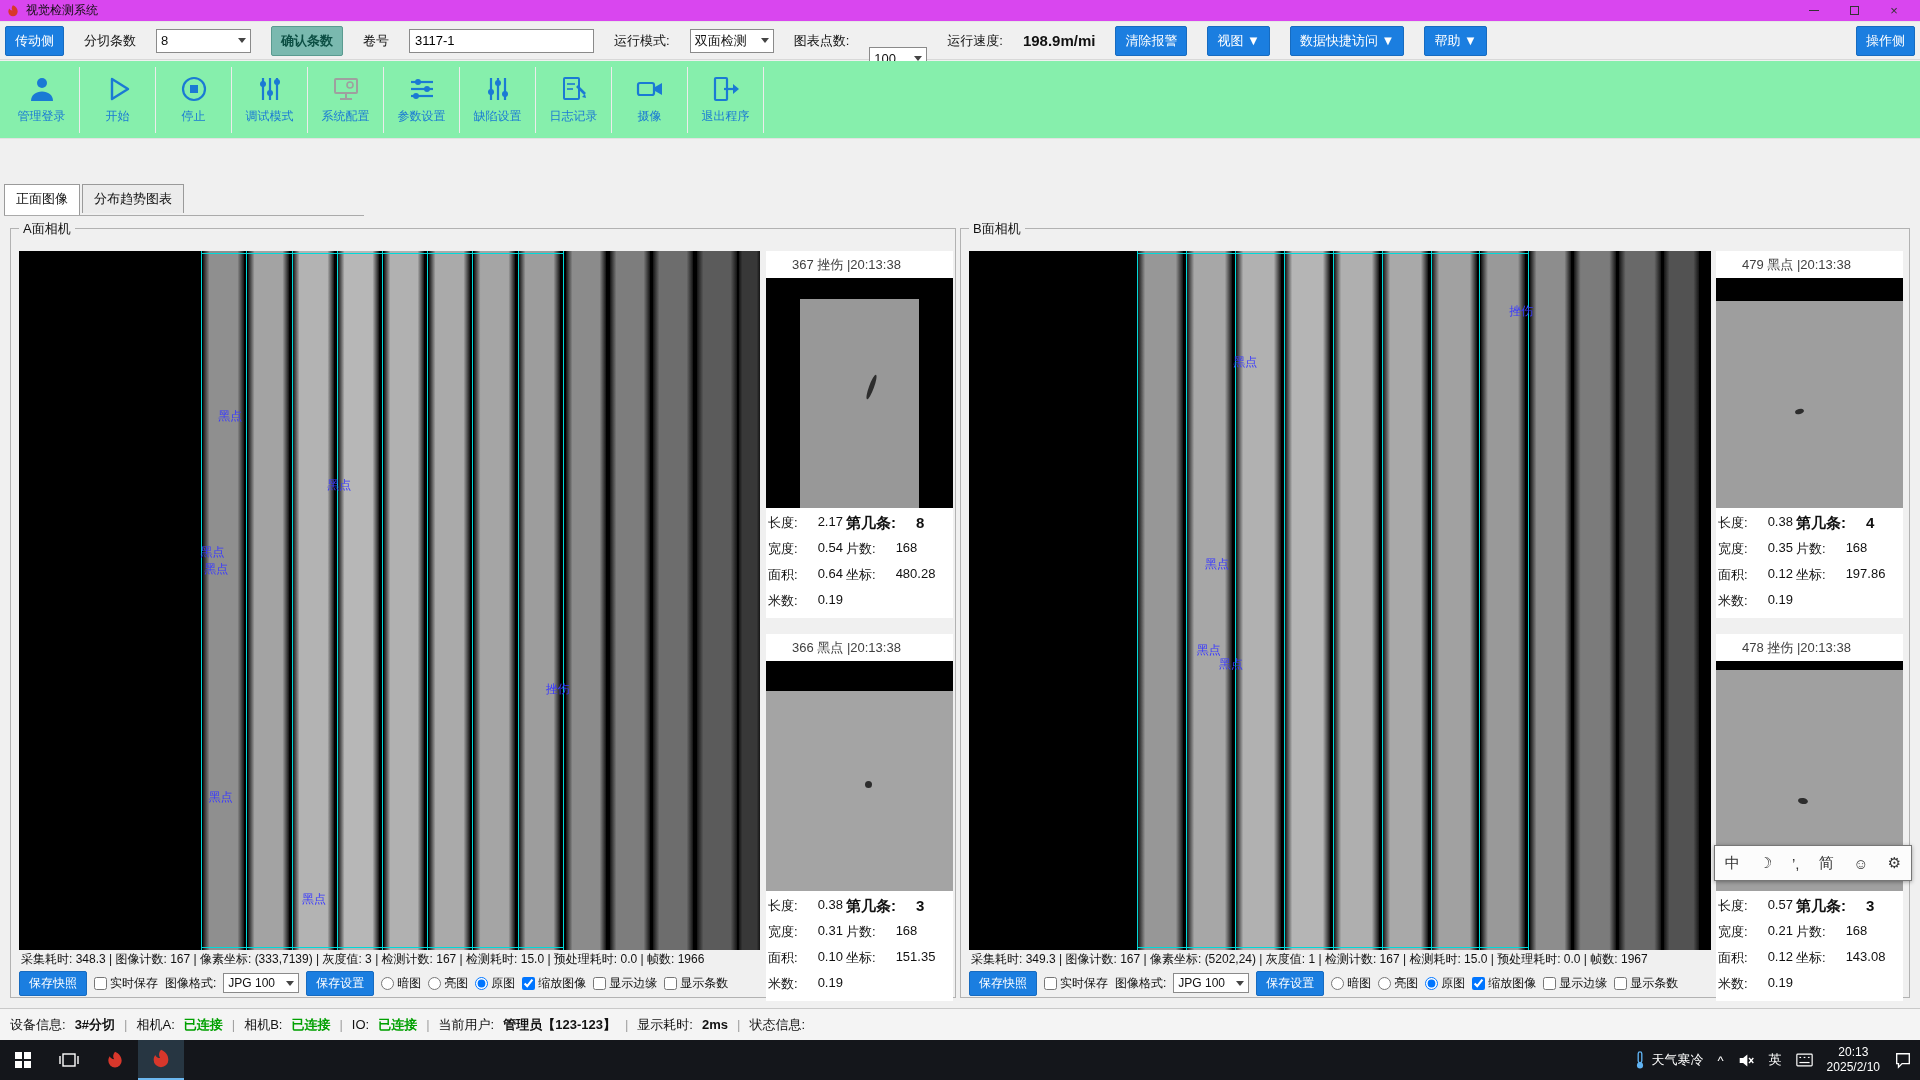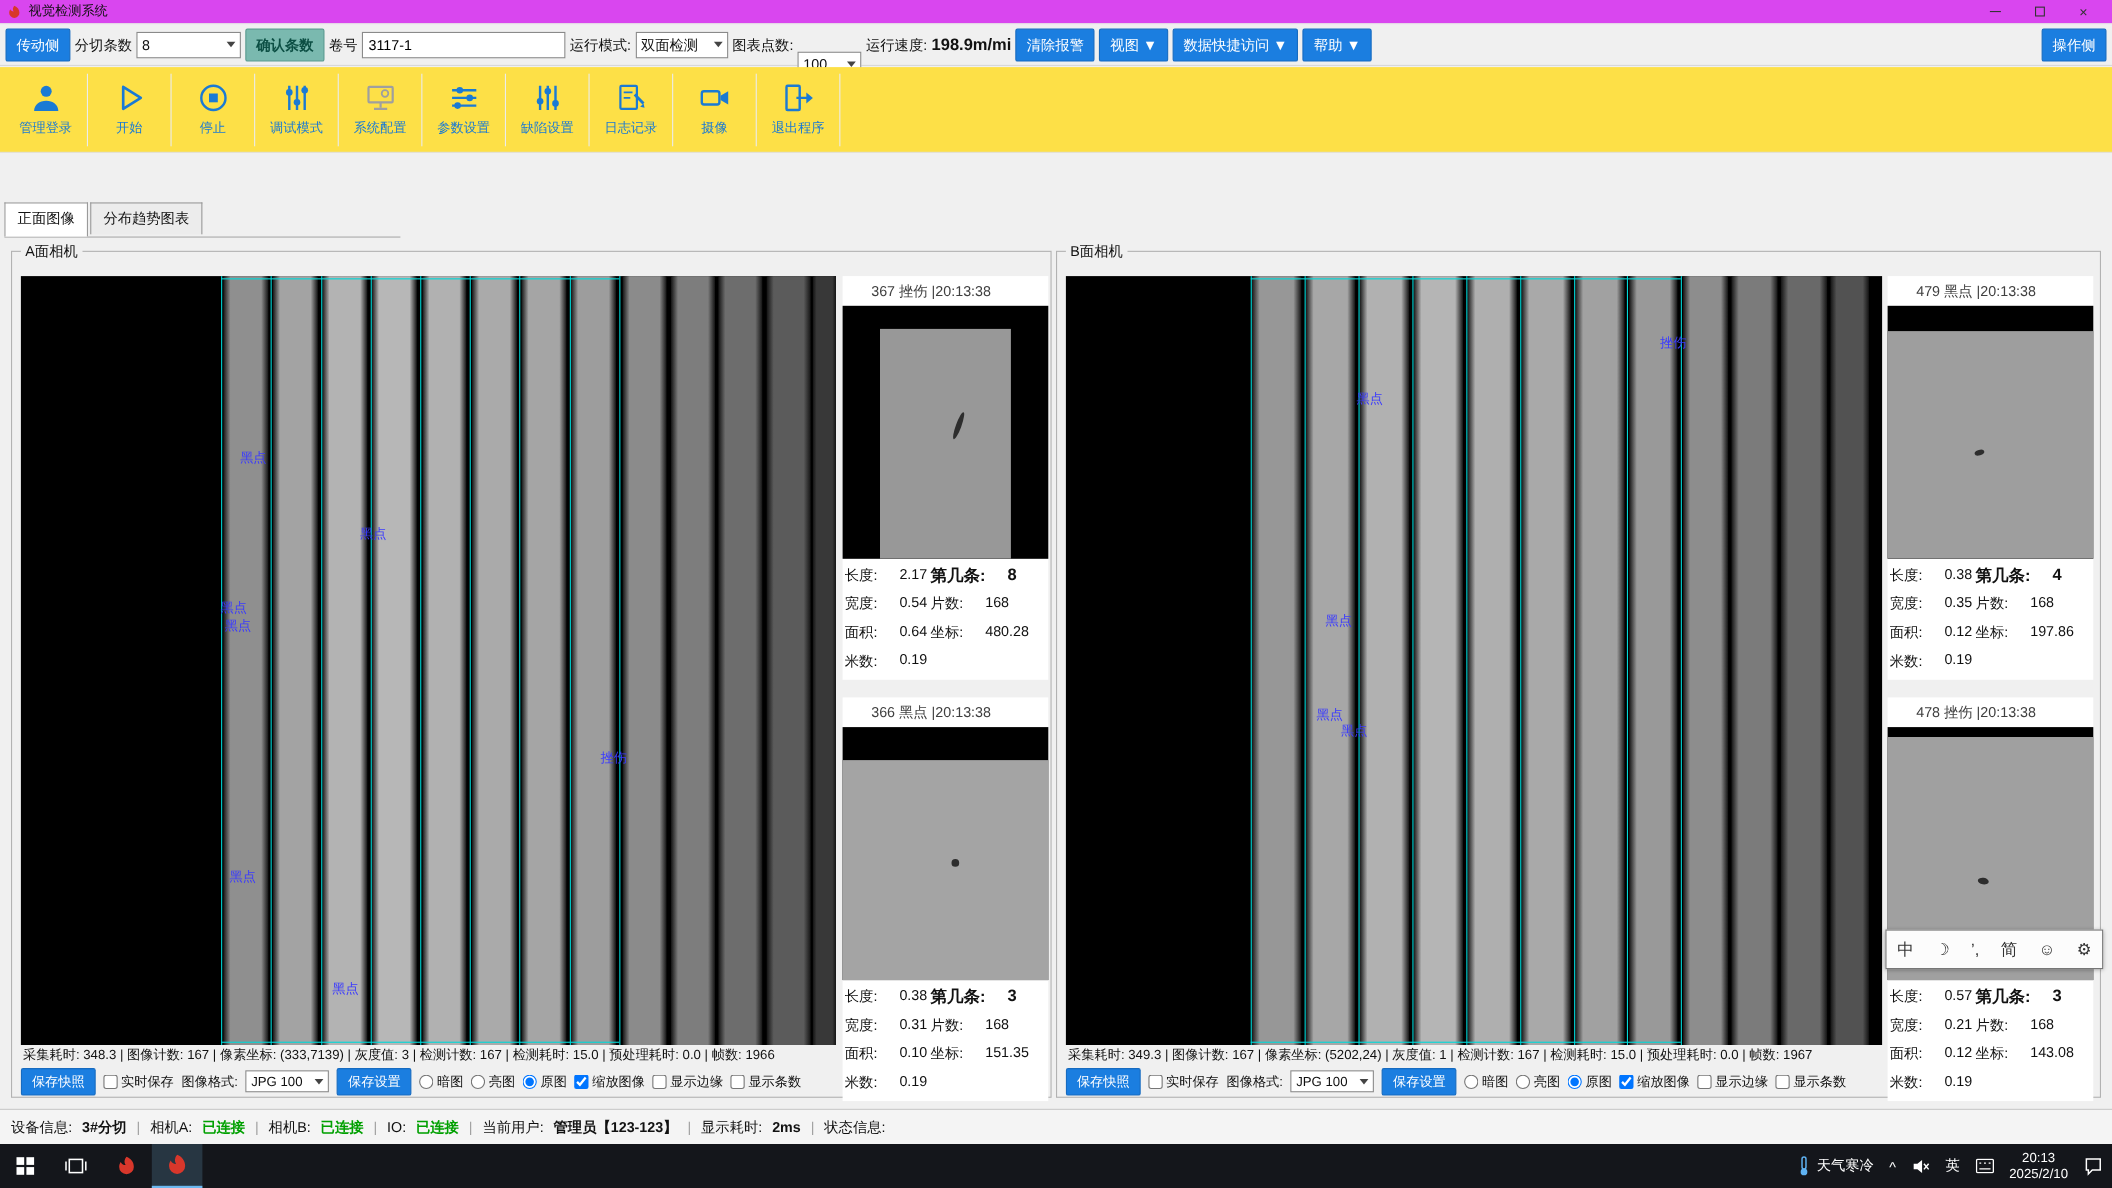--- a/index.html
+++ b/index.html
@@ -13,37 +13,37 @@
   .titlebar .logo { width:14px; height:14px; margin-right:6px; }
   .titlebar .ttl { font-size:12px; }
   .win-controls { margin-left:auto; display:flex; height:100%; }
   .win-btn { width:40px; display:flex; align-items:center; justify-content:center; cursor:default; }
   .glyph-min { width:10px; height:1px; background:#333; display:block; }
   .glyph-max { width:9px; height:9px; border:1px solid #333; display:block; }
   .glyph-close { font-size:13px; color:#333; line-height:1; }
 
   
   .toolbar { position:absolute; top:22px; left:0; right:0; height:38px; background:#f0f0f0;
-    border-bottom:1px solid #d8d8d8; display:flex; align-items:center; padding:0 5px; gap:4px; }
+    border-bottom:1px solid #d8d8d8; display:flex; align-items:center; padding:0 5px; gap:20px; }
   .btn-blue { background:#1b7ee0; color:#fff; border:1px solid #176bc0; border-radius:2px;
     font-size:13px; padding:5px 9px; font-family:inherit; white-space:nowrap; }
   .btn-teal { background:#7ab9af; color:#0c4f44; border:1px solid #5a9b90; border-radius:2px;
     font-weight:bold; font-size:13px; padding:5px 9px; font-family:inherit; white-space:nowrap; }
   .tb-label { white-space:nowrap; }
   .speed-val { font-size:15px; font-weight:bold; white-space:nowrap; }
   .select { background:#fff; border:1px solid #8a8a8a; height:24px; display:flex; align-items:center;
     padding:0 4px; gap:4px; }
   .select .arrow { width:0; height:0; border-left:4px solid transparent; border-right:4px solid transparent;
     border-top:5px solid #444; margin-left:auto; }
   .sel-slit { width:95px; } .sel-mode { width:84px; } .sel-points { width:58px;margin-top:36px; } .sel-format { width:76px; height:20px; font-size:12px; }
   .txt-input { height:24px; width:185px; border:1px solid #8a8a8a; padding:0 5px; font-family:inherit; font-size:13px; }
   .spacer { flex:1; }
 
   
-  .icon-toolbar { position:absolute; top:61px; left:0; right:0; height:78px; background:#fde047;
+  .icon-toolbar { position:absolute; top:61px; left:0; right:0; height:78px; background:#86efac;
     border-bottom:1px solid #e2e2e2; display:flex; align-items:center; padding:0 4px; }
   .icon-item { width:76px; height:66px; display:flex; flex-direction:column; align-items:center;
     justify-content:center; gap:4px; border-right:1px solid #ececec; cursor:default; }
   .icon-item .lbl { color:#1a7ad4; font-size:12px; white-space:nowrap; }
   .icon-item svg { width:30px; height:30px; }
 
   
   .tabs-main { position:absolute; top:142px; left:0; right:0; height:34px; background:#f0f0f0;
     display:flex; align-items:flex-end; padding-left:4px; border-bottom:1px solid #9a9a9a; }
   .tab { border:1px solid #9a9a9a; border-bottom:none; background:#ececec; padding:5px 11px;

